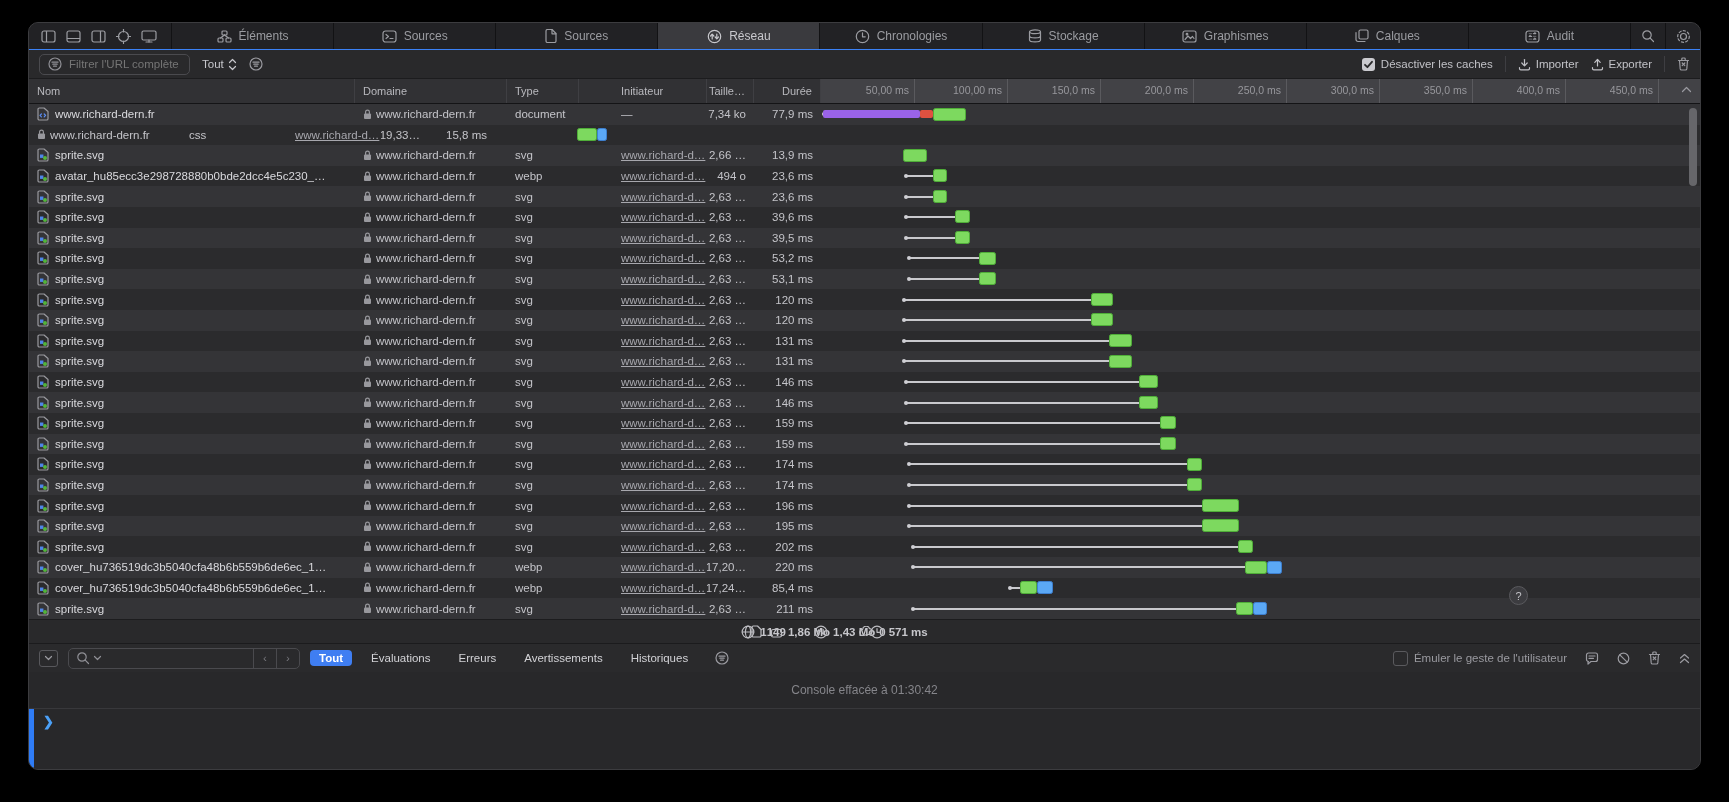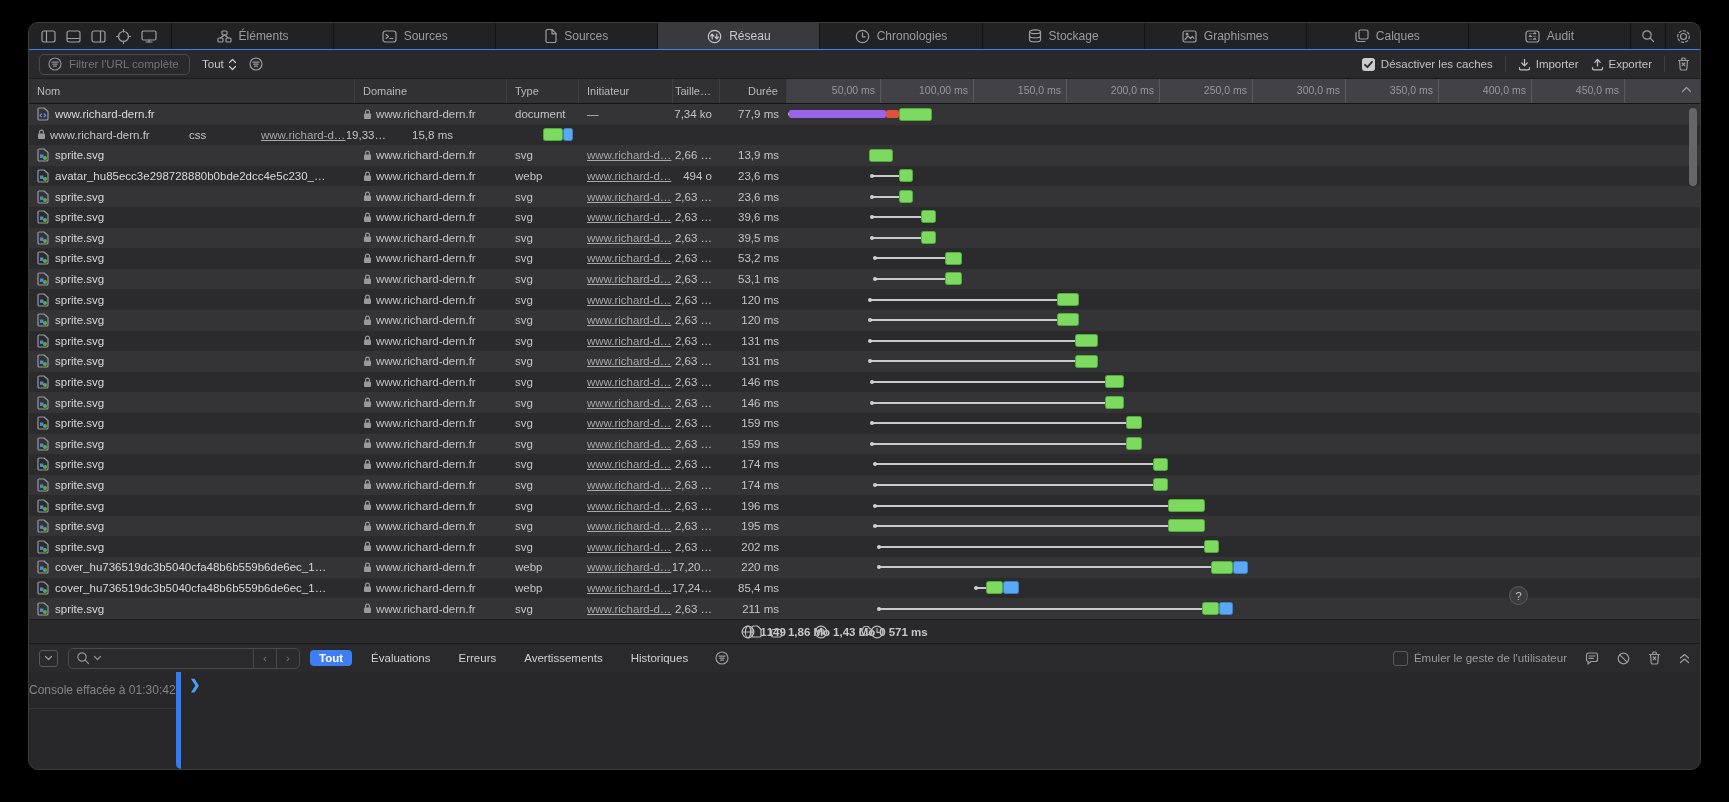--- a/index.html
+++ b/index.html
@@ -32,21 +32,21 @@
   .spacer{flex:1;}
   .chk{display:flex;align-items:center;gap:6px;cursor:pointer;color:#c2c2c7;justify-content:space-between;}
   .box{width:13px;height:13px;border-radius:3px;background:#cbcbd0;display:flex;align-items:center;justify-content:center;color:#222;}
   .box.empty{background:transparent;border:1px solid #5a5a5e;}
   .miniact{display:flex;align-items:center;gap:5px;color:#c2c2c7;cursor:pointer;}
   .vsep{width:1px;height:16px;background:#3e3e42;}
   
   .thead{height:24px;display:flex;background:#313134;border-bottom:1px solid #141416;
     color:#b9b9be;font-size:11px;flex:0 0 auto;position:relative;}
   .hc{display:flex;align-items:center;padding:0 8px;border-right:1px solid #3f3f43;box-sizing:border-box;cursor:pointer;}
-  .c-name{width:326px;}.c-dom{width:152px;}.c-typ{width:72px;}.c-ini{width:94px;}
+  .c-name{width:326px;}.c-dom{width:152px;}.c-typ{width:72px;}.c-ini{width:94px;margin-left:34px;}
   .c-siz{width:47px;justify-content:flex-end;}.c-dur{width:67px;justify-content:flex-end;}
   .c-tl{flex:1;position:relative;}
   .thead .c-tl{background:#424246;border-right:none;}
   .tick{position:absolute;top:0;bottom:0;width:1px;background:#5a5a5e;}
   .ticklab{position:absolute;top:5px;font-size:10.5px;color:#97979c;transform:translateX(-100%);padding-right:5px;white-space:nowrap;}
   .hdrchev{position:absolute;right:8px;top:7px;color:#9a9aa0;}
   .rows{height:515px;position:relative;flex:0 0 auto;background:#2b2b2d;}
   .row{height:20.6px;display:flex;font-size:11.5px;color:#c4c4c9;cursor:default;}
   .row.odd{background:#343437;}
   .row .cell{display:flex;align-items:center;padding:0 8px;box-sizing:border-box;overflow:hidden;white-space:nowrap;}
@@ -80,21 +80,21 @@
   .sqbtn{width:17px;height:15px;border:1px solid #58585c;border-radius:3px;display:flex;align-items:center;
     justify-content:center;color:#9a9aa0;cursor:pointer;}
   .csearch{display:flex;align-items:center;height:19px;border:1px solid #4a4a4e;border-radius:5px;overflow:hidden;}
   .csearch .sf{display:flex;align-items:center;gap:3px;padding:0 7px;width:170px;color:#8f8f95;}
   .csearch input{background:transparent;border:none;outline:none;width:140px;color:#cfcfd4;font-family:"Liberation Sans",sans-serif;}
   .navbtn{width:22px;height:19px;display:flex;align-items:center;justify-content:center;border-left:1px solid #4a4a4e;color:#77777c;cursor:pointer;}
   .cpill{padding:2px 9px;border-radius:4px;color:#d2d2d6;cursor:pointer;}
   .cpill.sel{background:#3f7ef2;color:#fff;font-weight:bold;}
   .cicon{display:flex;align-items:center;color:#9a9aa0;cursor:pointer;margin-left:8px;}
   
-  .consbody{flex:1;background:#28282a;display:flex;flex-direction:row;position:relative;}
+  .consbody{flex:1;background:#28282a;display:flex;flex-direction:column;position:relative;}
   .cleared{height:36px;display:flex;align-items:center;justify-content:center;color:#85858a;
     font-size:12px;border-bottom:1px solid #38383b;}
   .promptrow{flex:1;position:relative;}
   .caret{position:absolute;left:14px;top:5px;color:#4ba0f7;font-size:13px;font-weight:bold;}
   .bluestripe{position:absolute;left:0;top:0;bottom:0;width:5px;background:#2f7cf6;border-bottom-left-radius:9px;}
   svg{display:block;}
 </style>
 </head>
 <body>
 

